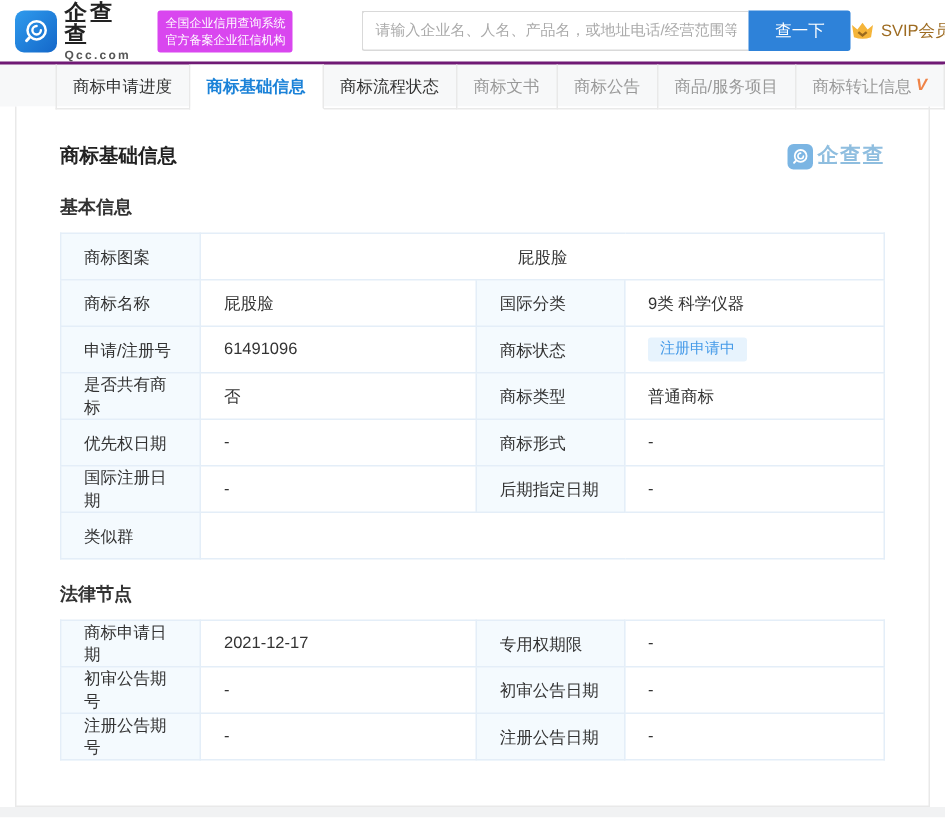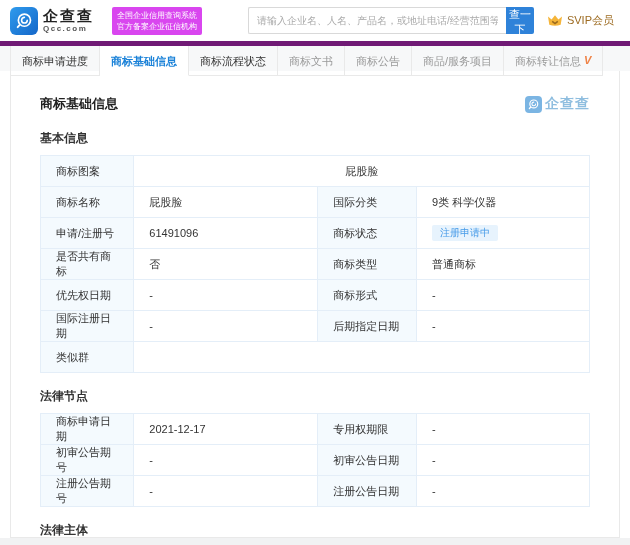--- a/index.html
+++ b/index.html
@@ -14,28 +14,28 @@
               display:flex; align-items:center; justify-content:center; flex:0 0 auto; }
   .brand-text { margin-left:5px; line-height:1; }
   .brand-name { font-size:15px; font-weight:700; color:#222; letter-spacing:2px; }
   .brand-domain { font-size:8px; color:#555; letter-spacing:1.5px; margin-top:2px; font-weight:700; }
   .cert-badge { margin-left:18px; background:#d946ef; color:#fff; font-size:8px;
                 line-height:11px; padding:3px 5px; border-radius:2px; white-space:nowrap; }
   .search-area { display:flex; margin-left:14px; }
   .search-input { width:258px; height:27px; border:1px solid #d9d9d9; border-right:none;
                   border-radius:2px 0 0 2px; padding:0 8px; font-size:10px; color:#333; outline:none;margin-left:32px; }
   .search-input::placeholder { color:#aaa; }
-  .search-btn { width:28px; height:27px; background:#2e82d9; color:#fff; border:none;
+  .search-btn { width:68px; height:27px; background:#2e82d9; color:#fff; border:none;
                 border-radius:0 2px 2px 0; font-size:11px; cursor:pointer; }
   .svip { margin-left:auto; margin-right:6px; display:flex; align-items:center; gap:4px;
           color:#9d6b21; font-weight:400; font-size:11px; cursor:pointer; white-space:nowrap; }
 
   
   .tabbar { height:30px; display:flex; background:#f7f8f9;
-            border-top:5px solid #701a75; padding-left:10px; }
+            border-top:2px solid #701a75; padding-left:10px;justify-content:flex-end; }
   .tab { padding:0 11px; font-size:11px; color:#333; line-height:28px; height:30px;
          border-bottom:1px solid #e9e9e9; border-right:1px solid #e9e9e9;
          cursor:pointer; white-space:nowrap; display:flex; align-items:center; gap:3px; }
   .tab:first-child { border-left:1px solid #e9e9e9; }
   .tab.muted { color:#999; }
   .tab.active { background:#fff; color:#1b82d8; font-weight:700; border-bottom:1px solid #fff; }
   .vip-v { color:#ef8347; font-weight:900; font-style:italic; font-size:11px; line-height:1; }
 
   
   .card { margin:0 10px; height:467px; background:#fff;
@@ -200,17 +200,16 @@
     </tr>
     <tr>
       <td class="lbl">注册公告期号</td>
       <td>-</td>
       <td class="lbl">注册公告日期</td>
       <td>-</td>
     </tr>
   </tbody>
     </table>
 
-  <div class="section-title">法律主体</div>
 
 </div>
 
 <div class="bottom-strip"></div>
 
 </body></html>

